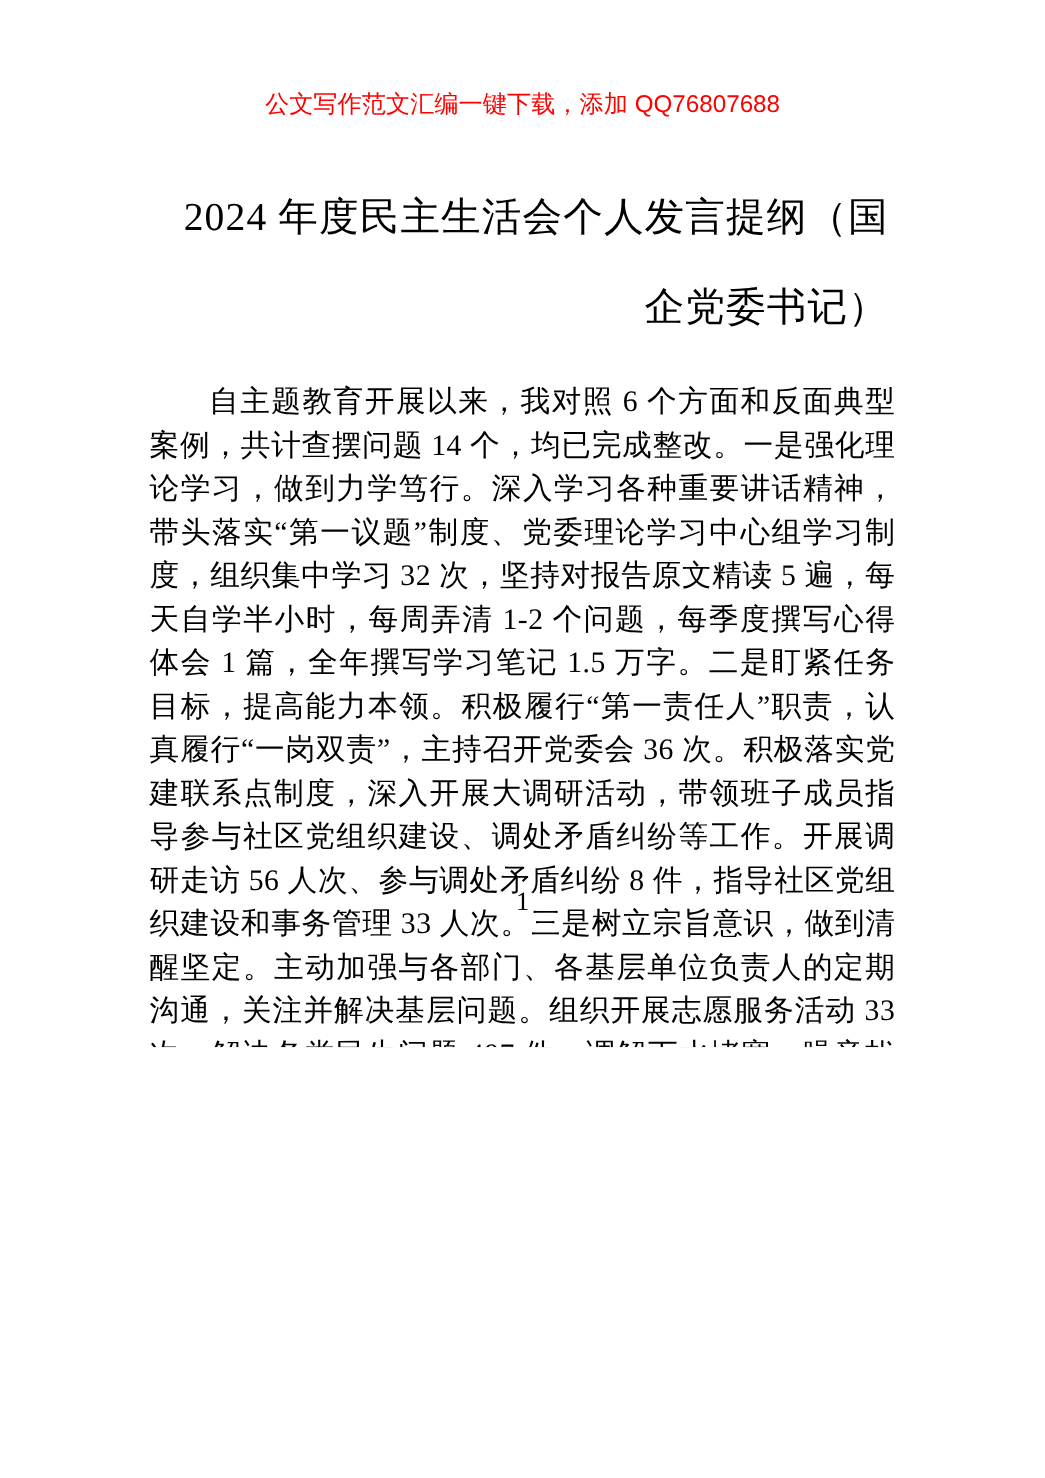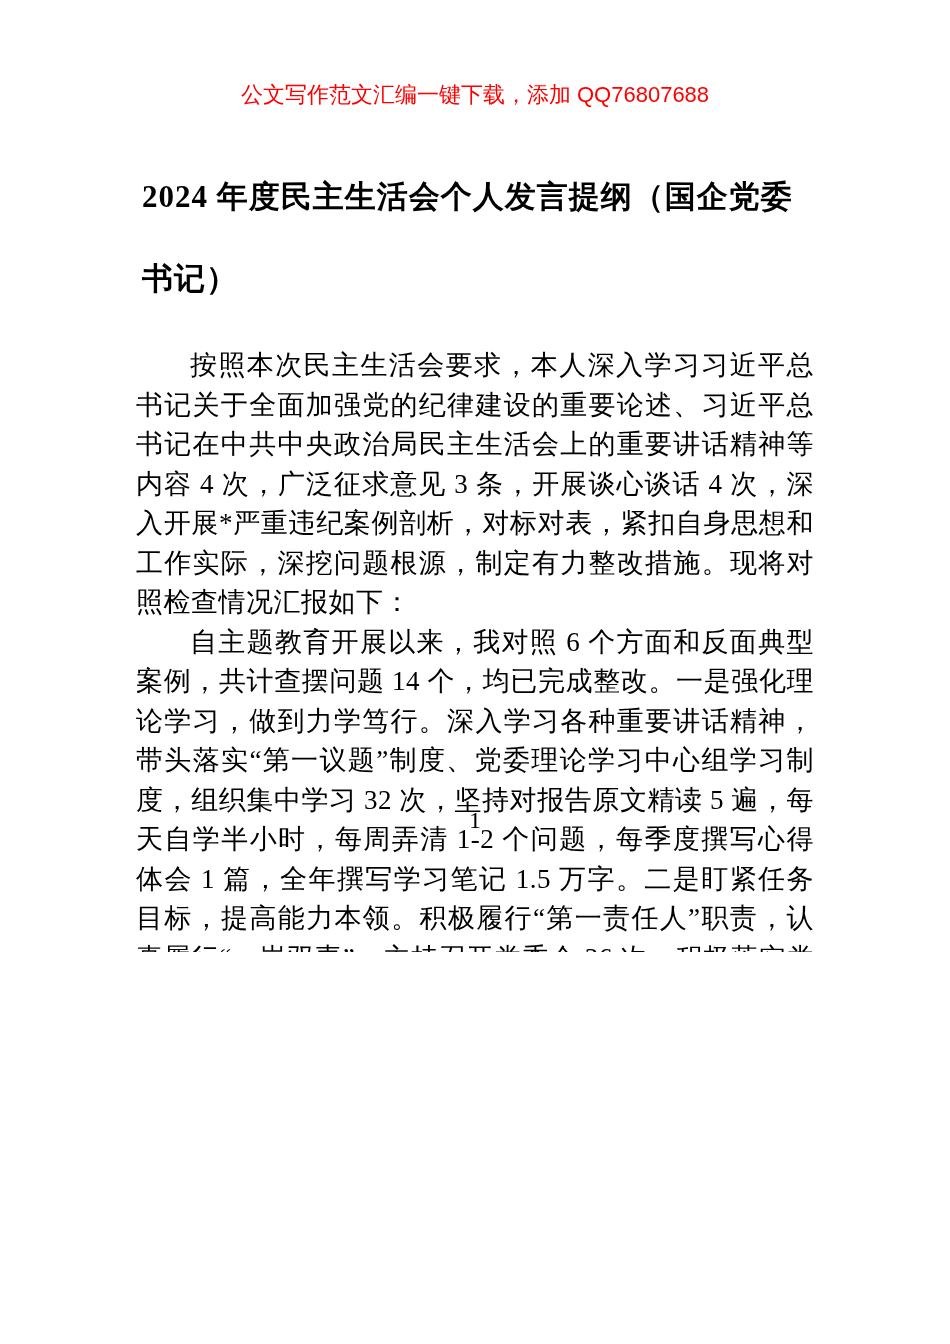--- a/index.html
+++ b/index.html
@@ -21,23 +21,23 @@
   }
   .promo-banner {
     text-align: center;
     font-size: 22px;
     line-height: 26px;
     color: #fe0000;
     font-family: "Liberation Sans", "DejaVu Sans", sans-serif;
     margin-bottom: 48px;
   }
   .doc-title {
-    font-size: 31px;
-    font-weight: bold;
-    text-align: left;
+    font-size: 36px;
+    font-weight: normal;
+    text-align: right;
     line-height: 82px;
     margin: 0 6px 26px 6px;
     letter-spacing: 1px;
   }
   .doc-body p {
     margin: 0;
     font-size: 27px;
     line-height: 39.5px;
     text-align: justify;
     text-justify: inter-ideograph;
@@ -57,19 +57,18 @@
 </head>
 <body>
 
 <div class="page">
 
   <div class="promo-banner">公文写作范文汇编一键下载，添加 QQ76807688</div>
 
   <h1 class="doc-title">2024 年度民主生活会个人发言提纲（国企党委书记）</h1>
 
   <div class="doc-body">
-    <p>按照本次民主生活会要求，本人深入学习习近平总书记关于全面加强党的纪律建设的重要论述、习近平总书记在中共中央政治局民主生活会上的重要讲话精神等内容 4 次，广泛征求意见 3 条，开展谈心谈话 4 次，深入开展*严重违纪案例剖析，对标对表，紧扣自身思想和工作实际，深挖问题根源，制定有力整改措施。现将对照检查情况汇报如下：</p>
     <p>自主题教育开展以来，我对照 6 个方面和反面典型案例，共计查摆问题 14 个，均已完成整改。一是强化理论学习，做到力学笃行。深入学习各种重要讲话精神，带头落实“第一议题”制度、党委理论学习中心组学习制度，组织集中学习 32 次，坚持对报告原文精读 5 遍，每天自学半小时，每周弄清 1-2 个问题，每季度撰写心得体会 1 篇，全年撰写学习笔记 1.5 万字。二是盯紧任务目标，提高能力本领。积极履行“第一责任人”职责，认真履行“一岗双责”，主持召开党委会 36 次。积极落实党建联系点制度，深入开展大调研活动，带领班子成员指导参与社区党组织建设、调处矛盾纠纷等工作。开展调研走访 56 人次、参与调处矛盾纠纷 8 件，指导社区党组织建设和事务管理 33 人次。三是树立宗旨意识，做到清醒坚定。主动加强与各部门、各基层单位负责人的定期沟通，关注并解决基层问题。组织开展志愿服务活动 33 次，解决各类民生问题 497 件，调解下水堵塞、噪音扰民等问题引起的居民纠纷 74 起，纠纷率</p>
   </div>
 
   <div class="page-number">1</div>
 
 </div>
 
 </body></html>

